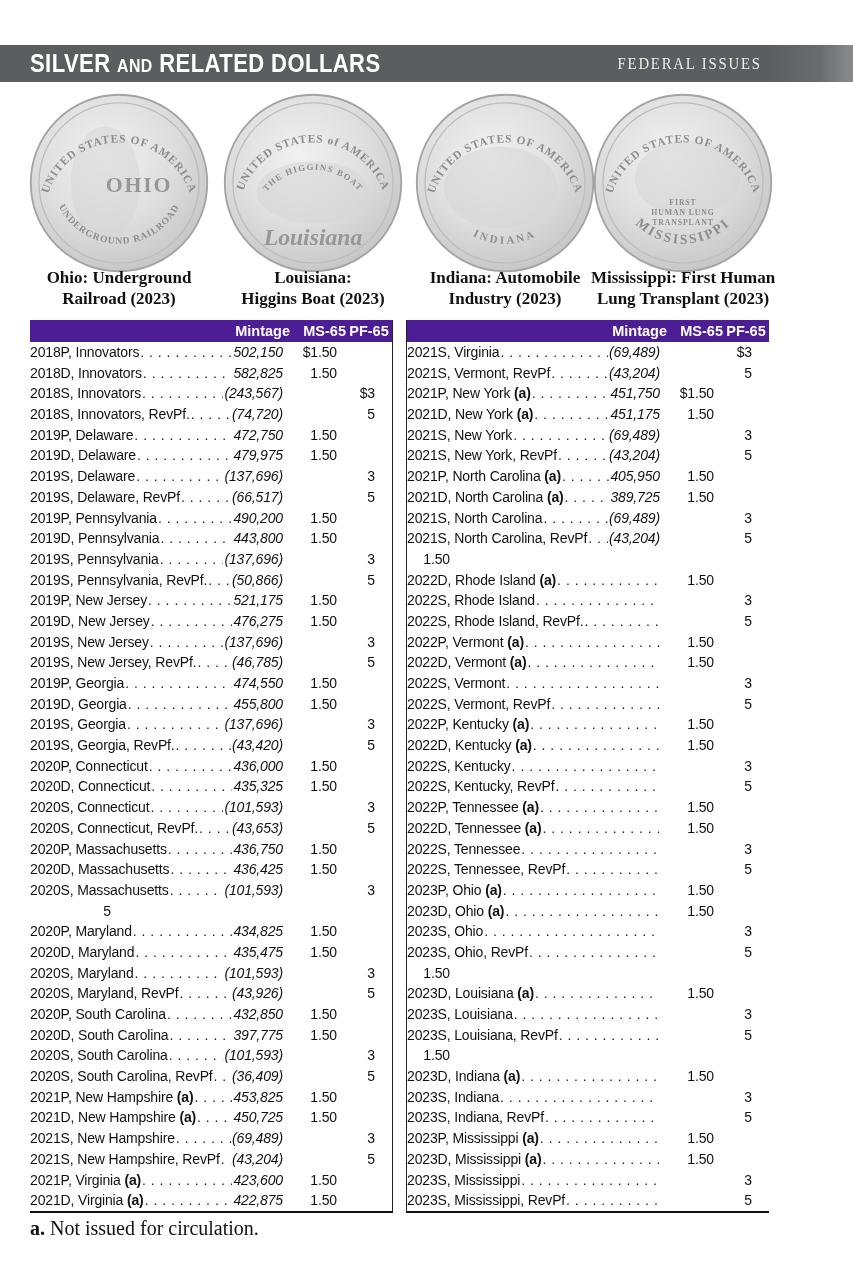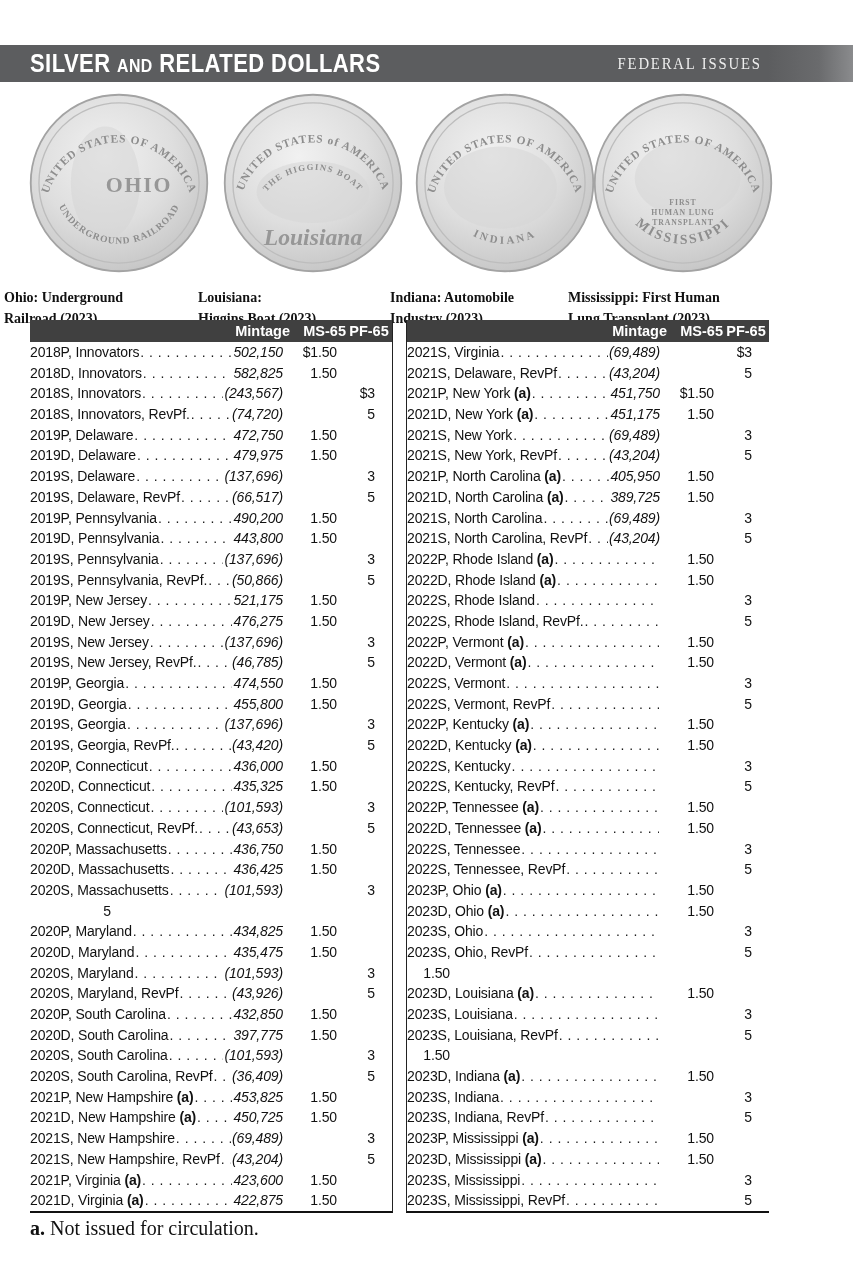--- a/index.html
+++ b/index.html
@@ -17,30 +17,30 @@
   .edition{color:#efefef;font-family:"Liberation Serif",serif;font-size:16px;letter-spacing:2px;
            transform:scaleX(.92);transform-origin:right center;white-space:nowrap;}
 
   
   .coin{position:absolute;top:92px;width:182px;height:182px;}
   .coin1{left:28px}.coin2{left:222px}.coin3{left:414px}.coin4{left:592px}
   .arcTxt{fill:#8d8d8d;font-family:"Liberation Serif",serif;font-weight:bold;}
   .coin-center{fill:#979797;font-family:"Liberation Serif",serif;font-weight:bold;}
 
   
-  .caption{position:absolute;top:287px;width:230px;text-align:left;
-           font-family:"Liberation Serif",serif;font-weight:bold;font-size:14px;line-height:21px;}
+  .caption{position:absolute;top:267px;width:230px;text-align:center;
+           font-family:"Liberation Serif",serif;font-weight:bold;font-size:17px;line-height:21px;}
   .cap1{left:4px}.cap2{left:198px}.cap3{left:390px}.cap4{left:568px}
 
   
   .tables{position:absolute;left:30px;top:320px;display:flex;gap:13px;}
   .ptable{width:362px;border-bottom:2px solid #111;box-sizing:content-box;}
   .ptable.left{border-right:1.5px solid #222;}
   .ptable.right{border-left:1.5px solid #222;}
-  .thead{display:flex;align-items:center;background:#404040;color:#fff;font-weight:bold;
+  .thead{display:flex;align-items:center;background:#4c1d95;color:#fff;font-weight:bold;
          height:22px;font-size:14.5px;}
   .h-mint{flex:1;text-align:right;padding-right:4px;}
   .h-ms{width:52px;text-align:right;}
   .h-pf{width:46px;text-align:center;}
   .row{display:flex;height:20.7px;line-height:20.7px;font-size:14px;letter-spacing:-0.15px;}
   .c-main{flex:1;display:flex;align-items:baseline;padding-right:11px;min-width:0;}
   .desc{white-space:nowrap;flex-shrink:0;}
   .desc b{font-weight:bold;}
   .dots{flex:1 1 0;min-width:0;overflow:hidden;white-space:nowrap;color:#1a1a1a;margin:0 1px;}
   .dots::after{content:" . . . . . . . . . . . . . . . . . . . . . . . . . . . . . . . . . . . . . . . . . . . .";letter-spacing:.5px;}
@@ -511,21 +511,21 @@
             <span class="c-main">
               <span class="desc">2021S, Virginia</span>
               <span class="dots"></span>
               <span class="mintage">(69,489)</span>
             </span>
             <span class="c-ms"></span>
             <span class="c-pf">$3</span>
           </div>
           <div class="row">
             <span class="c-main">
-              <span class="desc">2021S, Delaware, RevPf</span>
+              <span class="desc">2021S, Vermont, RevPf</span>
               <span class="dots"></span>
               <span class="mintage">(43,204)</span>
             </span>
             <span class="c-ms"></span>
             <span class="c-pf">5</span>
           </div>
           <div class="row">
             <span class="c-main">
               <span class="desc">2021P, New York <b>(a)</b></span>
               <span class="dots"></span>
@@ -591,25 +591,20 @@
           <div class="row">
             <span class="c-main">
               <span class="desc">2021S, North Carolina, RevPf</span>
               <span class="dots"></span>
               <span class="mintage">(43,204)</span>
             </span>
             <span class="c-ms"></span>
             <span class="c-pf">5</span>
           </div>
           <div class="row">
-            <span class="c-main">
-              <span class="desc">2022P, Rhode Island <b>(a)</b></span>
-              <span class="dots"></span>
-              <span class="mintage"></span>
-            </span>
             <span class="c-ms">1.50</span>
             <span class="c-pf"></span>
           </div>
           <div class="row">
             <span class="c-main">
               <span class="desc">2022D, Rhode Island <b>(a)</b></span>
               <span class="dots"></span>
               <span class="mintage"></span>
             </span>
             <span class="c-ms">1.50</span>

